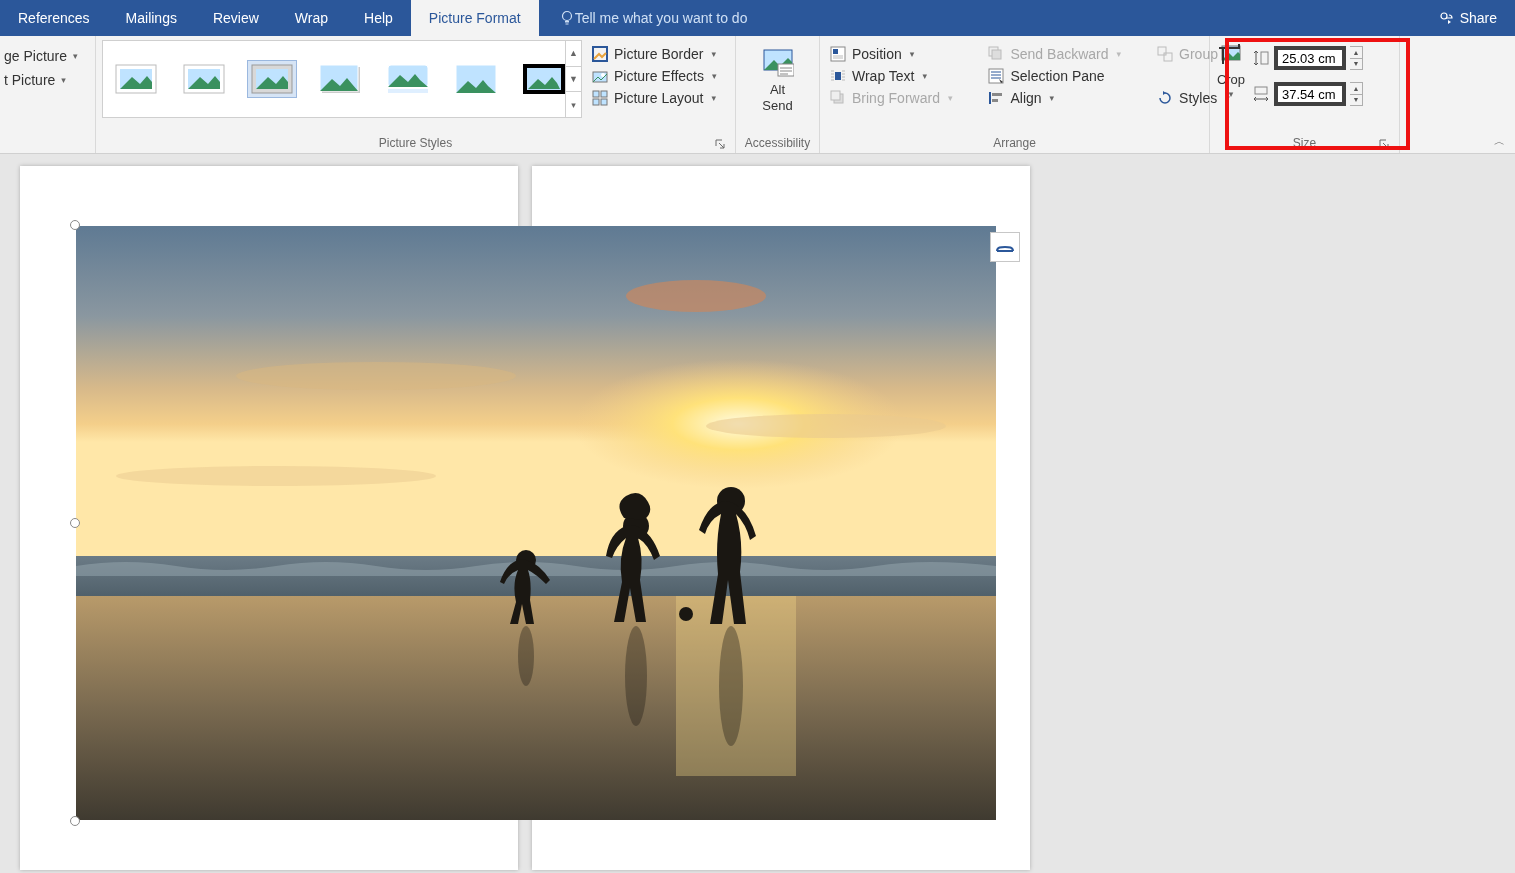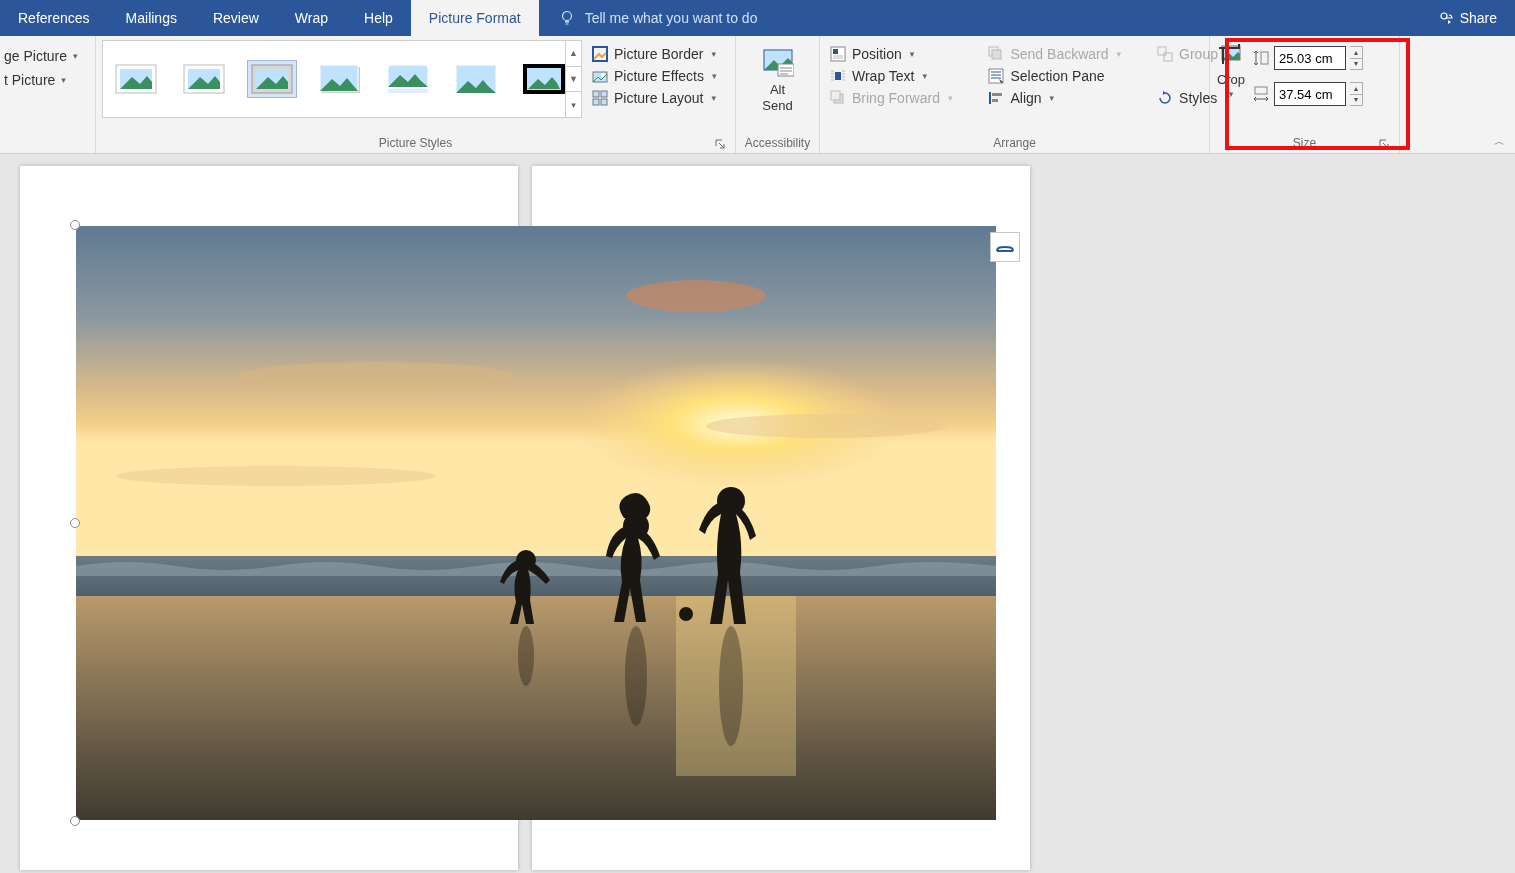--- a/index.html
+++ b/index.html
@@ -2,21 +2,21 @@
 <html><head>
 <meta charset="utf-8">
 <style>
 * { box-sizing: border-box; margin: 0; padding: 0; font-family: "Segoe UI", Arial, sans-serif; }
 body { background: #e6e6e6; width: 1515px; height: 873px; overflow: hidden; position: relative; }
 
 
 .tabbar { background: #2b579a; height: 36px; display: flex; align-items: stretch; color: #fff; font-size: 14px; }
 .tab { padding: 0 18px; display: flex; align-items: center; cursor: pointer; }
 .tab.active { background: #f3f3f3; color: #2b579a; }
-.tell-me { display: flex; align-items: center; padding: 12px 20px; gap: 10px; color: #cfe0f5; }
+.tell-me { display: flex; align-items: center; padding: 12px 20px; color: #cfe0f5; }
 .tell-me svg { flex: none; }
 .spacer { flex: 1; }
 .share { display: flex; align-items: center; gap: 6px; padding: 0 18px; cursor: pointer; }
 
 
 .ribbon { background: #f3f3f3; height: 118px; border-bottom: 1px solid #d0d0d0; display: flex; position: relative; }
 .group { border-right: 1px solid #d9d9d9; padding: 4px 6px 0 6px; display: flex; flex-direction: column; position: relative; }
 .group-body { flex: 1; display: flex; align-items: flex-start; gap: 4px; }
 .group-label { text-align: center; font-size: 12px; color: #6a6a6a; height: 20px; line-height: 20px; position: relative; }
 .dlg-launcher { position: absolute; right: 2px; bottom: 2px; width: 14px; height: 14px; display: flex; align-items: center; justify-content: center; cursor: pointer; color: #6a6a6a; }
@@ -53,21 +53,21 @@
 .g-arrange .cols { display: flex; gap: 28px; padding-top: 4px; }
 .g-arrange .col { display: flex; flex-direction: column; gap: 2px; }
 
 
 .g-size { width: 190px; flex: none; }
 .g-size .size-body { display: flex; gap: 6px; padding-top: 2px; align-items: flex-start; }
 .crop-btn { display: flex; flex-direction: column; align-items: center; font-size: 13px; color: #333; cursor: pointer; gap: 2px; }
 .crop-btn .dd { font-size: 9px; color: #666; }
 .dims { display: flex; flex-direction: column; gap: 12px; padding-top: 4px; }
 .dim-row { display: flex; align-items: center; gap: 4px; }
-.dim-row input { width: 72px; height: 24px; font-size: 13px; border: 1px solid #404040; padding: 0 4px; }
+.dim-row input { width: 72px; height: 24px; font-size: 13px; border: 4px solid #404040; padding: 0 4px; }
 .spin { display: flex; flex-direction: column; border: 1px solid #aeaeae; border-left: none; height: 24px; }
 .spin div { width: 12px; flex: 1; font-size: 7px; display: flex; align-items: center; justify-content: center; color: #555; cursor: pointer; }
 .spin div + div { border-top: 1px solid #aeaeae; }
 
 .red-box { position: absolute; border: 4px solid #e11; pointer-events: none; }
 .collapse-caret { position: absolute; right: 10px; bottom: 4px; font-size: 11px; color: #666; cursor: pointer; }
 
 
 .doc-area { position: absolute; left: 0; top: 154px; right: 0; bottom: 0; background: #e6e6e6; overflow: hidden; }
 .pages { position: absolute; left: 20px; top: 12px; display: flex; gap: 14px; }

